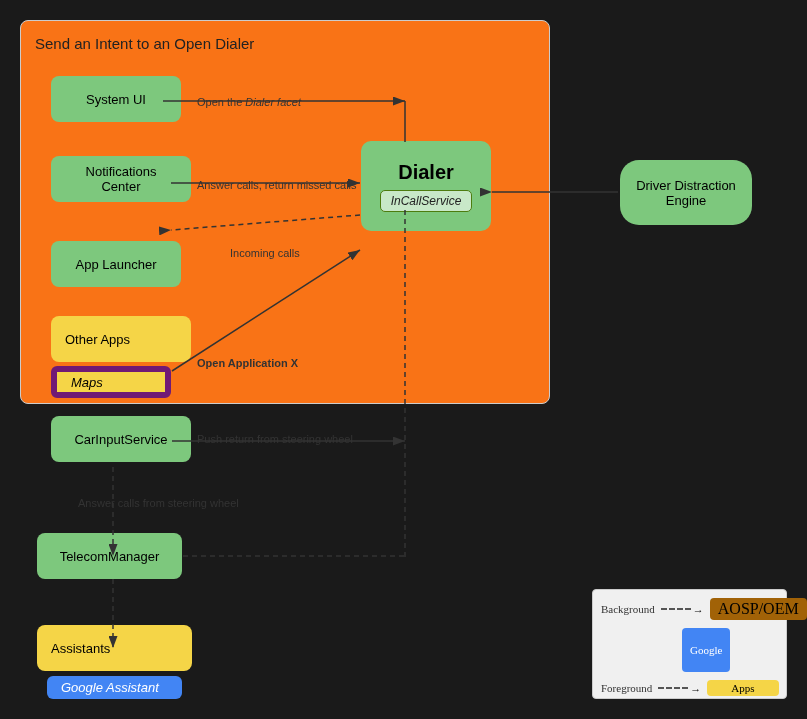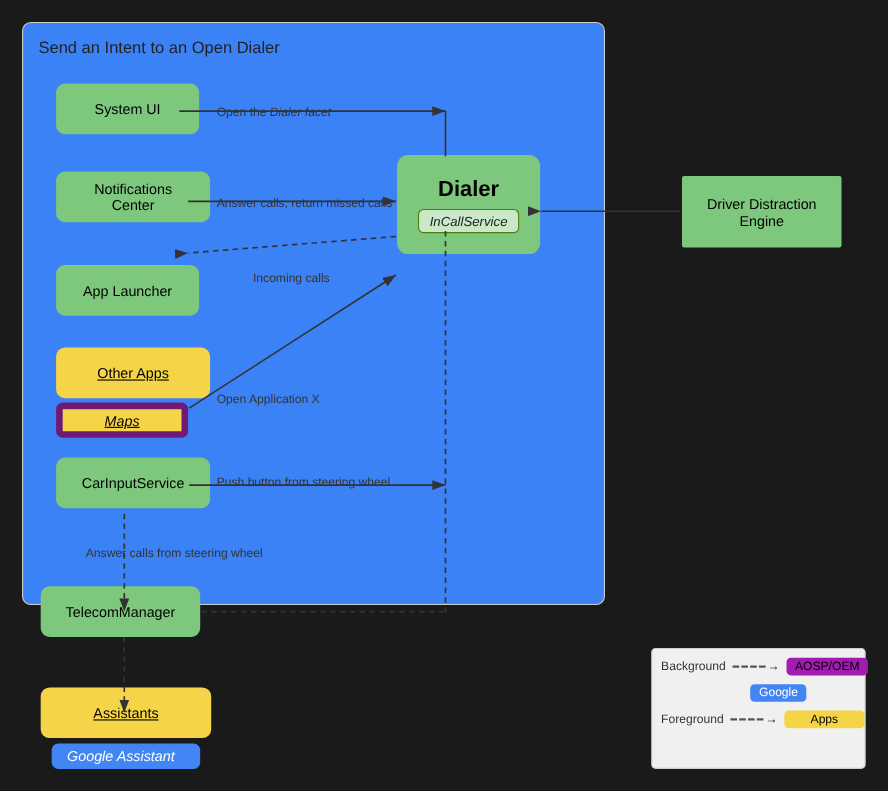--- a/index.html
+++ b/index.html
@@ -11,22 +11,22 @@
       font-size: 13px;
       position: relative;
       overflow: hidden;
     }
 
     .main-container {
       position: absolute;
       top: 20px;
       left: 20px;
       width: 530px;
-      height: 530px;
-      background: #3b82f6;
+      height: 384px;
+      background: #f97316;
       border-radius: 8px;
       border: 1px solid #ccc;
     }
 
     .title {
       position: absolute;
       top: 14px;
       left: 14px;
       font-size: 15px;
       font-weight: normal;
@@ -51,22 +51,21 @@
       background: #f5d547;
       border-radius: 8px;
       padding: 8px 14px;
       text-align: center;
       font-size: 13px;
       color: #000;
       font-weight: 500;
       cursor: default;
       display: flex;
       align-items: center;
-      justify-content: center;
-      text-decoration: underline;
+      justify-content: flex-start;
     }
 
     
     #system-ui {
       position: absolute;
       top: 55px;
       left: 30px;
       width: 130px;
       height: 46px;
     }
@@ -148,24 +147,24 @@
       font-size: 12px;
       font-style: italic;
       color: #222;
     }
 
     
     #driver-distraction {
       position: absolute;
       top: 160px;
       left: 620px;
-      width: 145px;
+      width: 132px;
       height: 65px;
       background: #7dc87d;
-      border-radius: 2px;
+      border-radius: 19px;
       display: flex;
       align-items: center;
       justify-content: center;
       text-align: center;
       font-size: 13px;
       font-weight: 500;
       color: #000;
     }
 
     
@@ -219,40 +218,41 @@
       border: 1px solid #ccc;
       border-radius: 4px;
       padding: 8px;
     }
 
     .legend-row {
       display: flex;
       align-items: center;
       margin-bottom: 8px;
       gap: 6px;
+      font-family: Liberation Serif, serif;
     }
 
     .legend-label {
       font-size: 11px;
       color: #333;
       width: 75px;
     }
 
     .legend-green {
-      background: #a21caf;
+      background: #a16207;
       border-radius: 4px;
       padding: 2px 8px;
-      font-size: 11px;
+      font-size: 16px;
       white-space: nowrap;
     }
 
     .legend-blue {
       background: #4285f4;
       border-radius: 4px;
-      padding: 2px 8px;
+      padding: 16px 8px;
       font-size: 11px;
       color: white;
       white-space: nowrap;
     }
 
     .legend-yellow {
       background: #f5d547;
       border-radius: 4px;
       padding: 2px 24px;
       font-size: 11px;
@@ -314,22 +314,22 @@
       <span>Google Assistant</span>
     </div>
   </div>
 </div>
 
 <div class="arrow-label" style="top:96px;left:197px;">
   <span>Open the <em>Dialer facet</em></span>
 </div>
 <div class="arrow-label" style="top:179px;left:197px;">Answer calls, return missed calls</div>
 <div class="arrow-label" style="top:247px;left:230px;">Incoming calls</div>
-<div class="arrow-label" style="top:357px;left:197px;">Open Application X</div>
-<div class="arrow-label" style="top:433px;left:197px;">Push button from steering wheel</div>
+<div class="arrow-label" style="top:357px;left:197px;font-weight:bold;">Open Application X</div>
+<div class="arrow-label" style="top:433px;left:197px;">Push return from steering wheel</div>
 <div class="arrow-label" style="top:497px;left:78px;">Answer calls from steering wheel</div>
 
 <svg class="arrows-svg" xmlns="http://www.w3.org/2000/svg">
   <defs>
     <marker id="arrowhead" markerWidth="8" markerHeight="6" refX="8" refY="3" orient="auto">
       <polygon points="0 0, 8 3, 0 6" fill="#333"></polygon>
     </marker>
     <marker id="arrowhead-left" markerWidth="8" markerHeight="6" refX="0" refY="3" orient="auto">
       <polygon points="8 0, 0 3, 8 6" fill="#333"></polygon>
     </marker>

